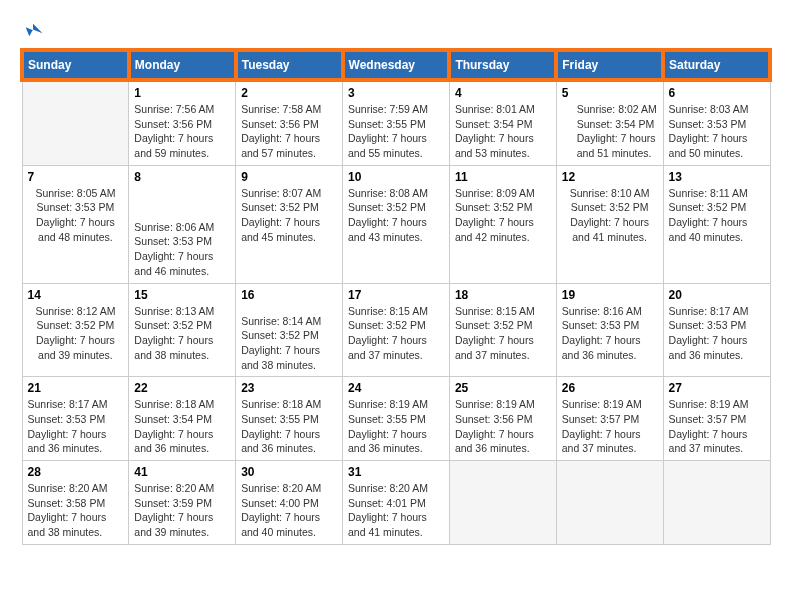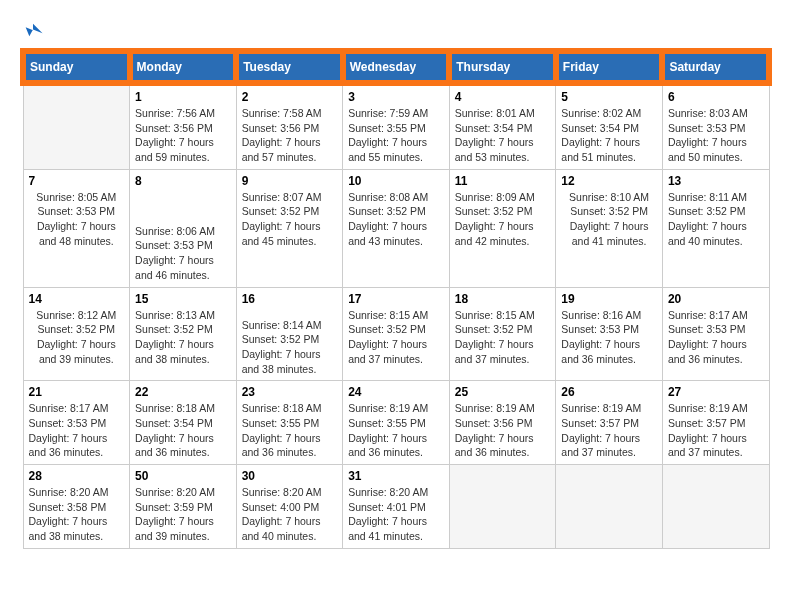--- a/index.html
+++ b/index.html
@@ -52,21 +52,21 @@
       width: 100%;
       border-collapse: collapse;
       font-size: 11px;
     }
     .calendar th {
       background-color: #2a6db5;
       color: #fff;
       padding: 6px 4px;
       text-align: left;
       font-size: 12px;
-      border: 6px solid #f97316;
+      border: 4px solid #f97316;
     }
     .calendar td {
       vertical-align: top;
       border: 1px solid #ccc;
       padding: 4px 5px;
       width: calc(100% / 7);
       min-height: 80px;
       background: #fff;
     }
     .calendar td.empty {
@@ -141,21 +141,21 @@
         </td>
         <td>
           <span class="day-num">4</span>
           <div class="day-info" style="white-space: pre-line;">Sunrise: 8:01 AM
 Sunset: 3:54 PM
 Daylight: 7 hours
 and 53 minutes.</div>
         </td>
         <td>
           <span class="day-num">5</span>
-          <div class="day-info" style="white-space: pre-line;">Sunrise: 8:02 AM
+          <div class="day-info" style="white-space: pre-line; margin-left: 15px;">Sunrise: 8:02 AM
 Sunset: 3:54 PM
 Daylight: 7 hours
 and 51 minutes.</div>
         </td>
         <td>
           <span class="day-num">6</span>
           <div class="day-info" style="white-space: pre-line;">Sunrise: 8:03 AM
 Sunset: 3:53 PM
 Daylight: 7 hours
 and 50 minutes.</div>
@@ -316,21 +316,21 @@
       </tr>
       <tr>
         <td>
           <span class="day-num">28</span>
           <div class="day-info" style="white-space: pre-line;">Sunrise: 8:20 AM
 Sunset: 3:58 PM
 Daylight: 7 hours
 and 38 minutes.</div>
         </td>
         <td>
-          <span class="day-num">50</span>
+          <span class="day-num">41</span>
           <div class="day-info" style="white-space: pre-line;">Sunrise: 8:20 AM
 Sunset: 3:59 PM
 Daylight: 7 hours
 and 39 minutes.</div>
         </td>
         <td>
           <span class="day-num">30</span>
           <div class="day-info" style="white-space: pre-line;">Sunrise: 8:20 AM
 Sunset: 4:00 PM
 Daylight: 7 hours

